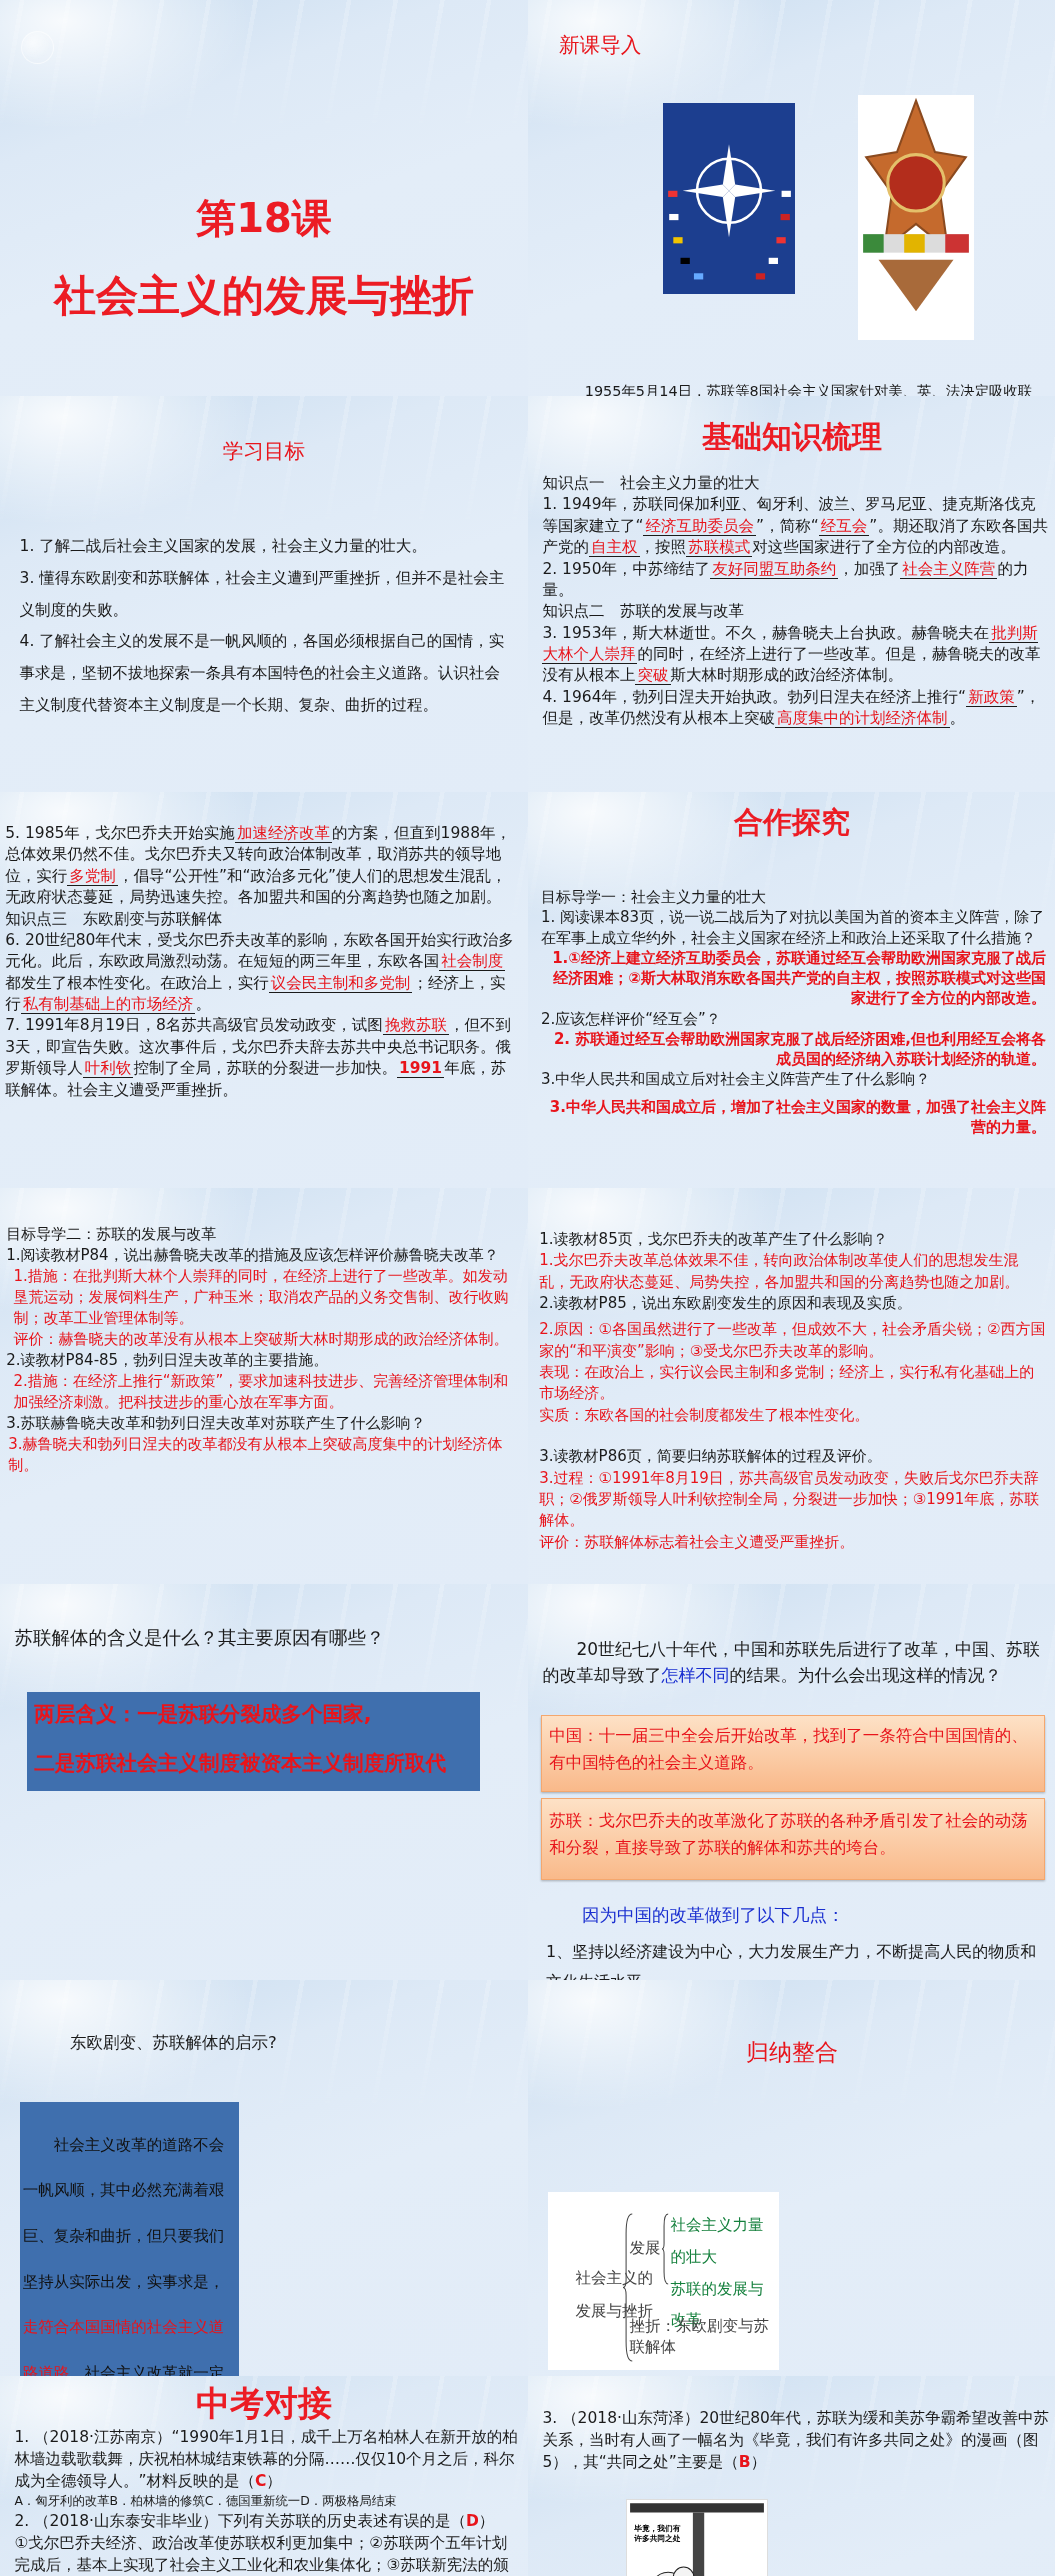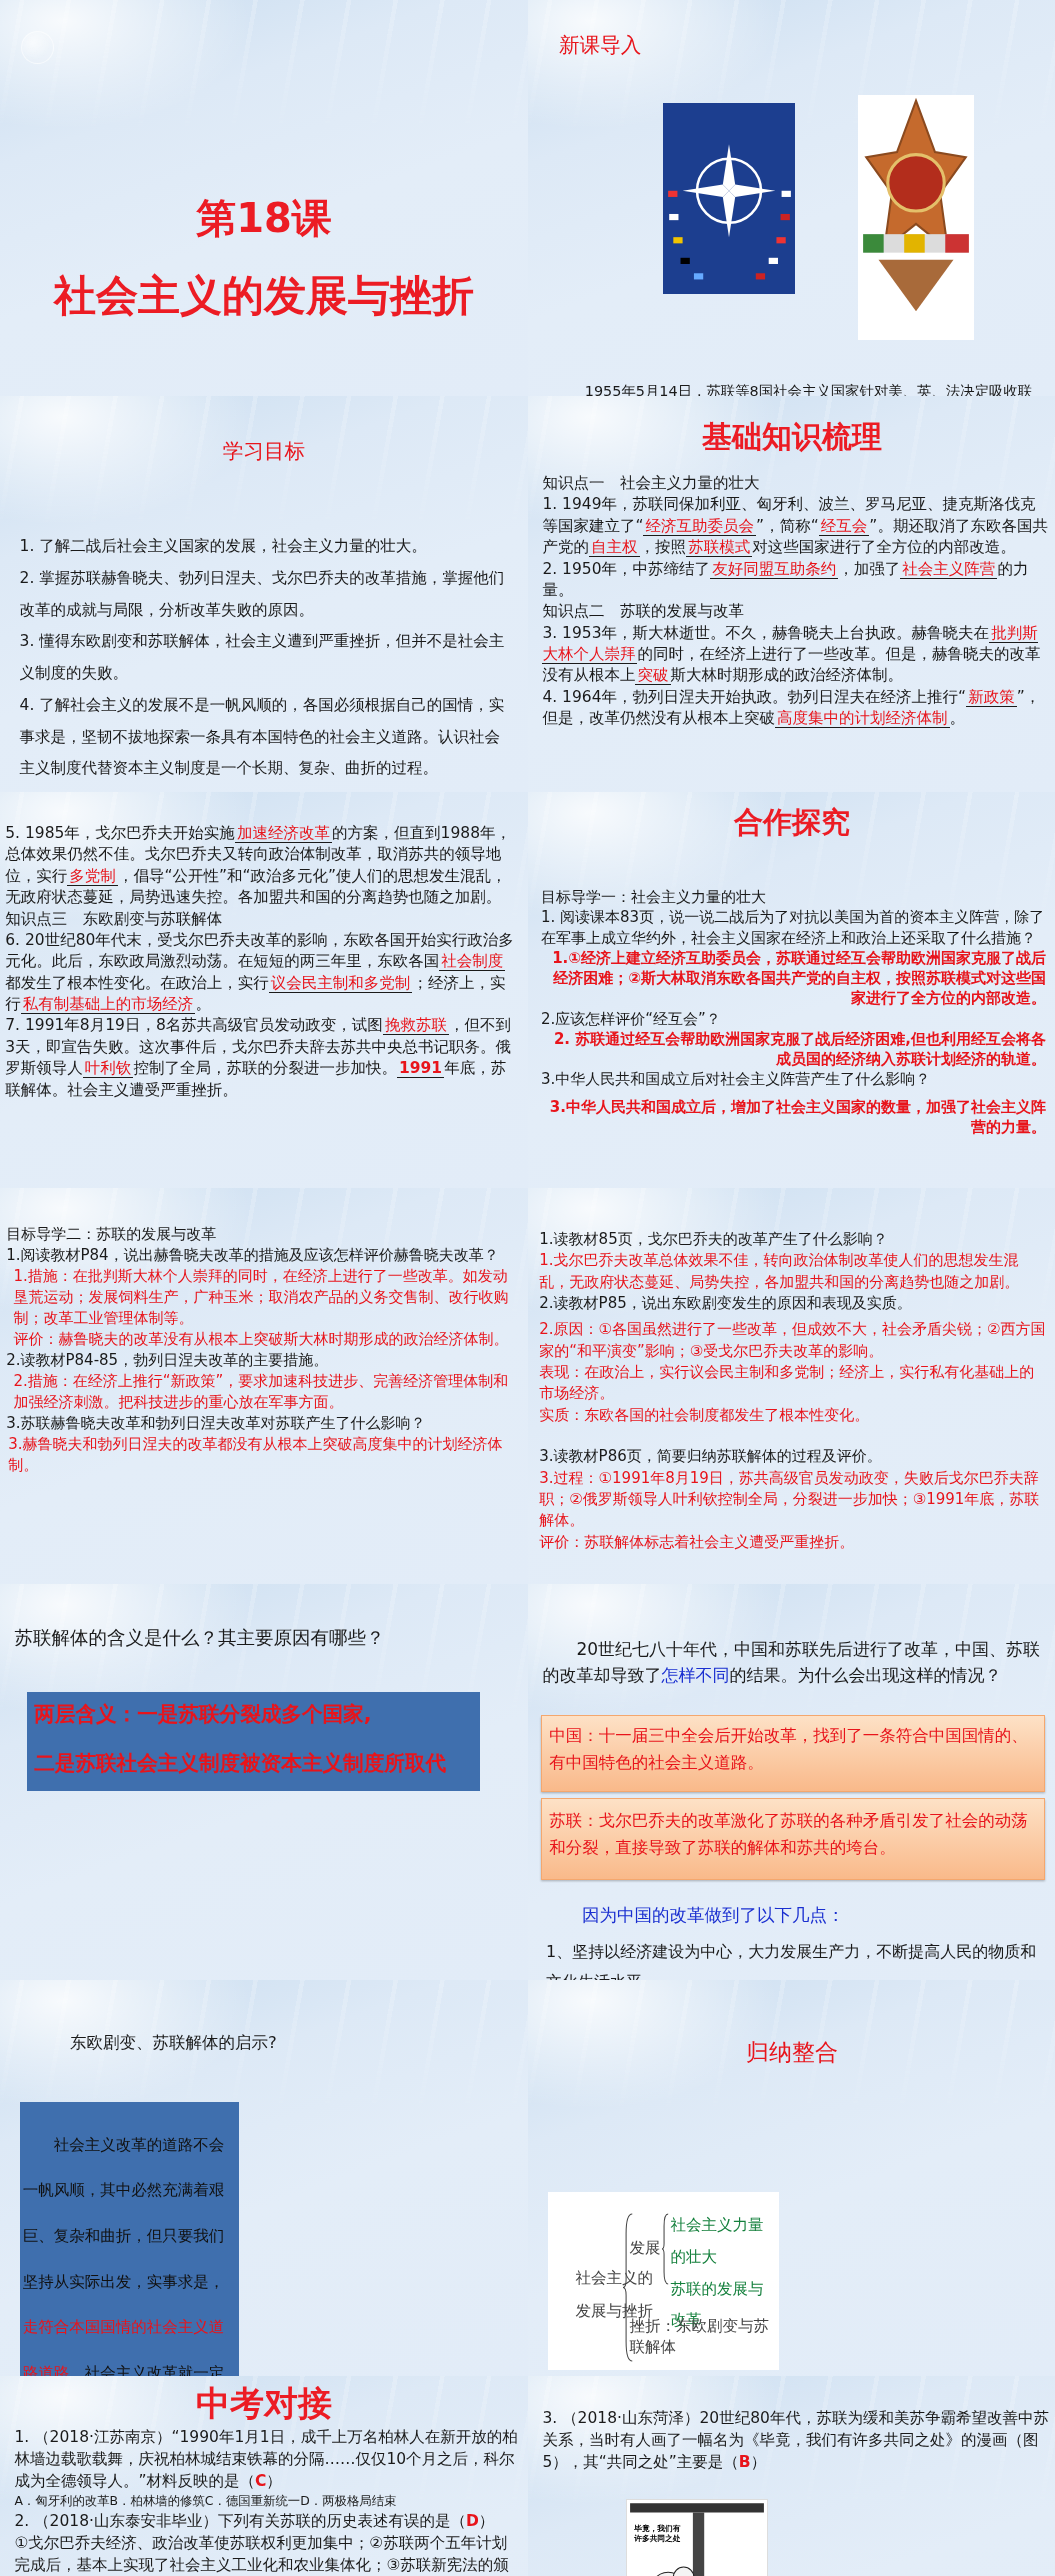--- a/index.html
+++ b/index.html
@@ -87,21 +87,20 @@
   </div>
 
   <div class="slide">
     <div class="content">
       
     </div>
     <div class="content" style="top:0;">
       <p class="t red" style="left:0;width:528px;text-align:center;top:41px;font-size:20.6px;">学习目标</p>
       <div class="t" style="left:19.6px;top:98px;width:489px;font-size:15.5px;line-height:2.05;margin-top:37px;">
         <div>1. 了解二战后社会主义国家的发展，社会主义力量的壮大。</div>
-        <div>2. 掌握苏联赫鲁晓夫、勃列日涅夫、戈尔巴乔夫的改革措施，掌握他们改革的成就与局限，分析改革失败的原因。</div>
         <div>3. 懂得东欧剧变和苏联解体，社会主义遭到严重挫折，但并不是社会主义制度的失败。</div>
         <div>4. 了解社会主义的发展不是一帆风顺的，各国必须根据自己的国情，实事求是，坚韧不拔地探索一条具有本国特色的社会主义道路。认识社会主义制度代替资本主义制度是一个长期、复杂、曲折的过程。</div>
       </div>
     </div>
   </div>
 
   <div class="slide">
     <div class="content">
       <p class="t title-red" style="left:0;width:528px;top:20.6px;font-size:30px;">基础知识梳理</p>
       <div class="t" style="left:14.4px;top:77px;width:507px;font-size:15.5px;line-height:1.38;">

